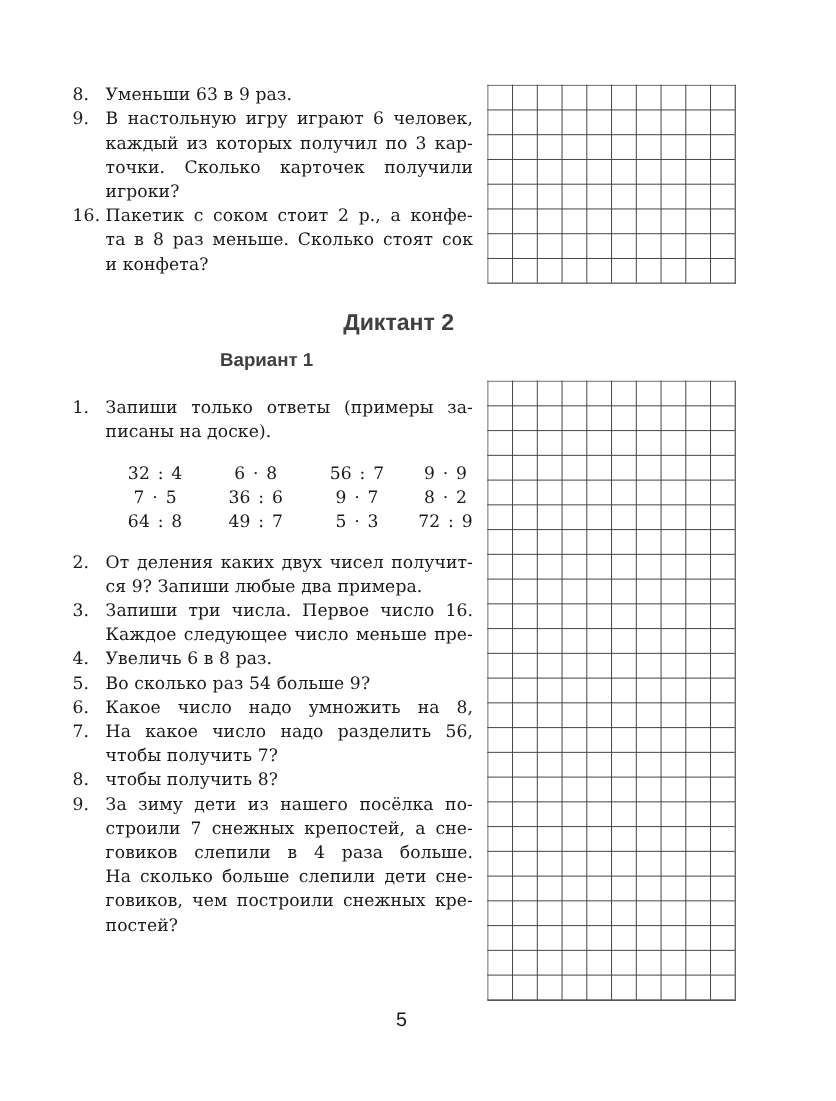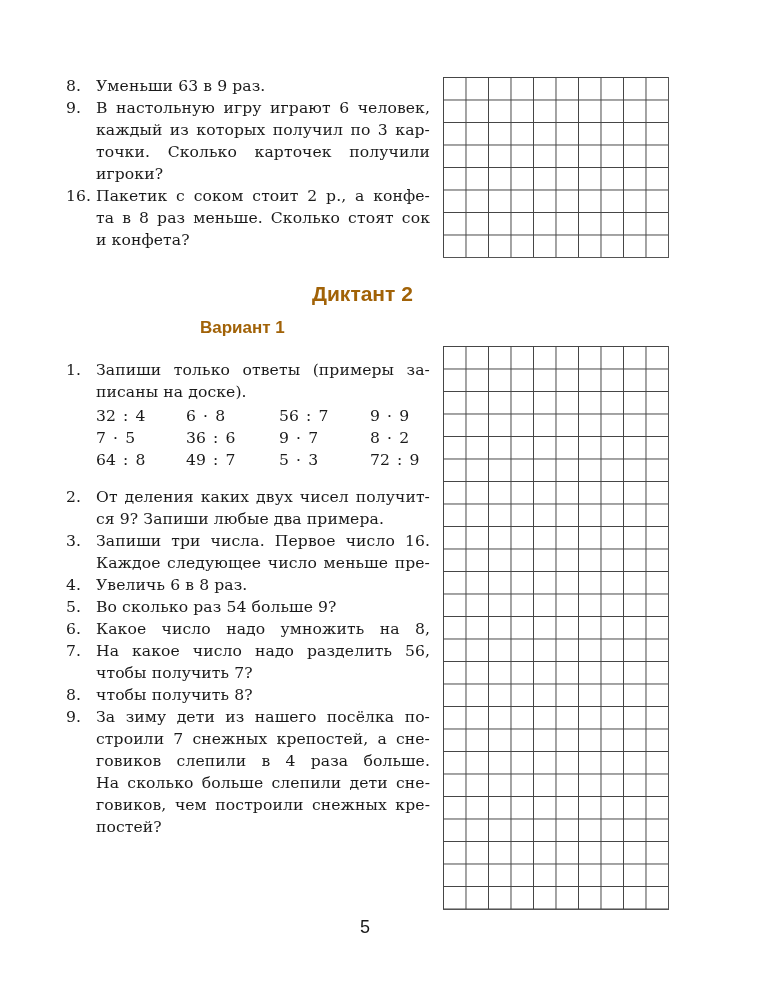--- a/index.html
+++ b/index.html
@@ -21,21 +21,21 @@
     position: absolute; left: 443px; width: 225px;
     border-right: 1.5px solid #555; border-bottom: 1.5px solid #555;
     box-sizing: content-box;
     background-image:
       linear-gradient(to right, #444 1.3px, transparent 1.3px),
       linear-gradient(to bottom, #444 1.3px, transparent 1.3px);
     background-size: 22.5px 22.5px;
   }
   .heading {
     position: absolute; font-family: "Liberation Sans", "DejaVu Sans", sans-serif;
-    font-weight: bold; color: #a16207;
+    font-weight: bold; color: #404040;
   }
   .math {
     display: grid; grid-template-columns: 90px 93px 91px 70px;
     margin-left: 30px; line-height: 22px; word-spacing: 2px;
   }
   .page-num {
     position: absolute; top: 917px; left: 360px;
     font-family: "Liberation Sans", "DejaVu Sans", sans-serif; font-size: 18px;
   }
 </style>
@@ -74,21 +74,21 @@
 <div class="heading" style="top:318px; left:200px; font-size:17px;">Вариант 1</div>
 
 <div class="col" style="top:359px;">
   <div class="item">
     <span class="num">1.</span>
     <span class="txt">
       <span class="ln">Запиши только ответы (примеры за-</span>
       <span class="ln last">писаны на доске).</span>
     </span>
   </div>
-  <div class="math" style="margin-top:2px; margin-bottom:15px;">
+  <div class="math" style="margin-top:16px; margin-bottom:15px;text-align:center;">
     <span>32 : 4</span>
     <span>6 · 8</span>
     <span>56 : 7</span>
     <span>9 · 9</span>
     <span>7 · 5</span>
     <span>36 : 6</span>
     <span>9 · 7</span>
     <span>8 · 2</span>
     <span>64 : 8</span>
     <span>49 : 7</span>

